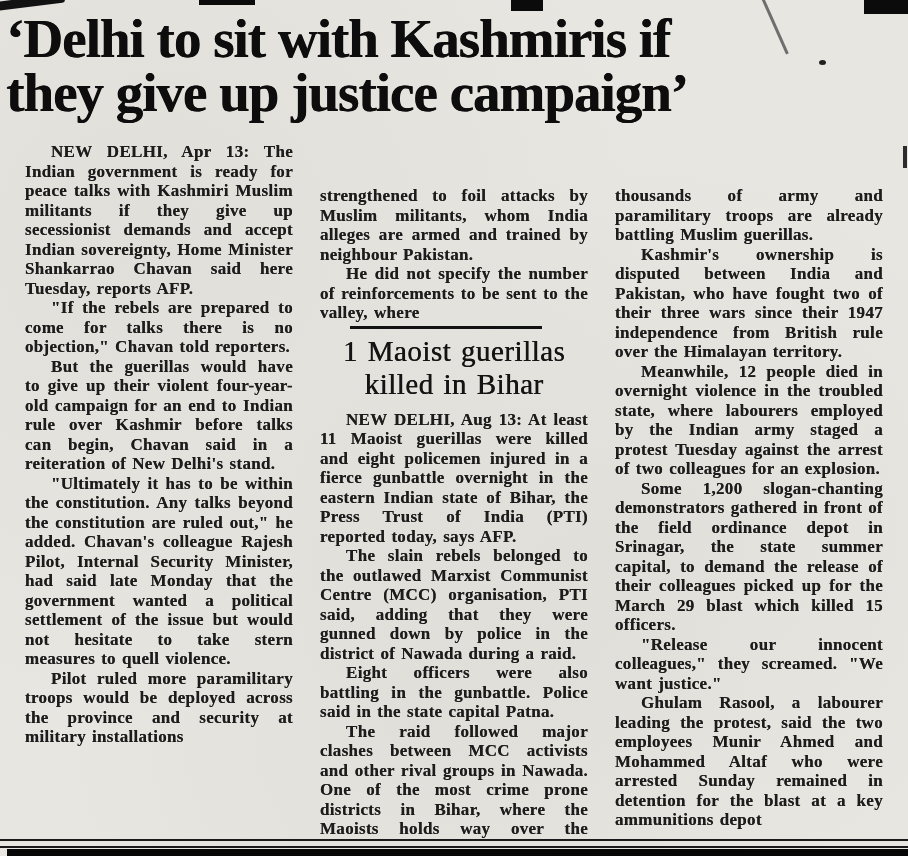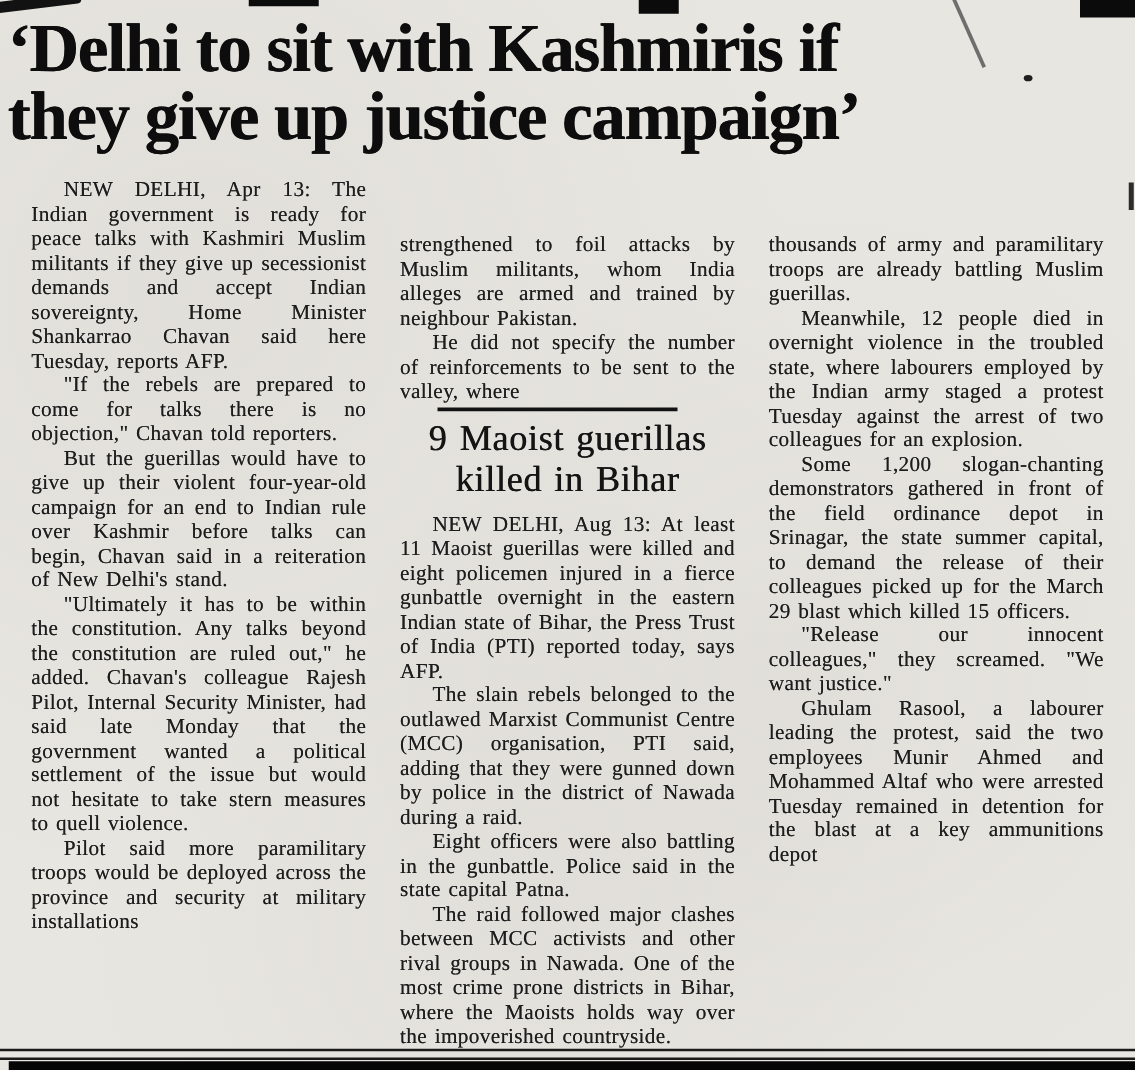--- a/index.html
+++ b/index.html
@@ -23,21 +23,21 @@
   .columns{
     position:absolute;top:142px;left:25px;width:858px;height:700px;
     display:flex;gap:27px;overflow:hidden;
   }
   .col{
     flex:1 1 0;min-width:0;
     font-size:17px;line-height:19.5px;text-align:justify;
     letter-spacing:.3px;word-spacing:1.5px;
     text-shadow:0 0 .35px rgba(25,25,25,.75);
   }
-  .para{margin:0;text-indent:26px;}
+  .para{margin:0;text-indent:26px;font-weight:bold;}
   .para.noindent{text-indent:0;margin-top:44px;}
   .subhead{
     font-size:29px;line-height:33px;font-weight:normal;margin:6px 0 9px;
     text-align:center;letter-spacing:.5px;word-spacing:2px;color:#141414;
     text-indent:0;text-shadow:.4px 0 0 #141414;
   }
   .subhead-rule{height:3px;background:#121212;width:192px;margin:3px 0 3px 30px;}
   .bottom-double{
     position:absolute;left:0;right:0;bottom:8px;height:5px;
     border-top:2px solid #1a1a1a;border-bottom:2px solid #1a1a1a;
@@ -75,36 +75,37 @@
     <span>‘Delhi to sit with Kashmiris if</span>
     <span>they give up justice campaign’</span>
   </h1>
 
   <div class="columns">
     <div class="col">
         <p class="para">NEW DELHI, Apr 13: The Indian government is ready for peace talks with Kashmiri Muslim militants if they give up secessionist demands and accept Indian sovereignty, Home Minister Shankarrao Chavan said here Tuesday, reports AFP.</p>
         <p class="para">"If the rebels are prepared to come for talks there is no objection," Chavan told reporters.</p>
         <p class="para">But the guerillas would have to give up their violent four-year-old campaign for an end to Indian rule over Kashmir before talks can begin, Chavan said in a reiteration of New Delhi's stand.</p>
         <p class="para">"Ultimately it has to be within the constitution. Any talks beyond the constitution are ruled out," he added. Chavan's colleague Rajesh Pilot, Internal Security Minister, had said late Monday that the government wanted a political settlement of the issue but would not hesitate to take stern measures to quell violence.</p>
-        <p class="para">Pilot said more paramilitary troops would be deployed across the province and security at military installations</p>
+        <p class="para">Pilot ruled more paramilitary troops would be deployed across the province and security at military installations</p>
       </div>
     <div class="col">
         <p class="para noindent">strengthened to foil attacks by Muslim militants, whom India alleges are armed and trained by neighbour Pakistan.</p>
         <p class="para">He did not specify the number of reinforcements to be sent to the valley, where</p>
         <div class="subhead-rule"></div>
-        <h2 class="subhead">9 Maoist guerillas killed in Bihar</h2>
+        <h2 class="subhead">1 Maoist guerillas killed in Bihar</h2>
         <p class="para">NEW DELHI, Aug 13: At least 11 Maoist guerillas were killed and eight policemen injured in a fierce gunbattle overnight in the eastern Indian state of Bihar, the Press Trust of India (PTI) reported today, says AFP.</p>
         <p class="para">The slain rebels belonged to the outlawed Marxist Communist Centre (MCC) organisation, PTI said, adding that they were gunned down by police in the district of Nawada during a raid.</p>
         <p class="para">Eight officers were also battling in the gunbattle. Police said in the state capital Patna.</p>
         <p class="para">The raid followed major clashes between MCC activists and other rival groups in Nawada. One of the most crime prone districts in Bihar, where the Maoists holds way over the impoverished countryside.</p>
       </div>
     <div class="col">
         <p class="para noindent">thousands of army and paramilitary troops are already battling Muslim guerillas.</p>
+        <p class="para">Kashmir's ownership is disputed between India and Pakistan, who have fought two of their three wars since their 1947 independence from British rule over the Himalayan territory.</p>
         <p class="para">Meanwhile, 12 people died in overnight violence in the troubled state, where labourers employed by the Indian army staged a protest Tuesday against the arrest of two colleagues for an explosion.</p>
         <p class="para">Some 1,200 slogan-chanting demonstrators gathered in front of the field ordinance depot in Srinagar, the state summer capital, to demand the release of their colleagues picked up for the March 29 blast which killed 15 officers.</p>
         <p class="para">"Release our innocent colleagues," they screamed. "We want justice."</p>
-        <p class="para">Ghulam Rasool, a labourer leading the protest, said the two employees Munir Ahmed and Mohammed Altaf who were arrested Tuesday remained in detention for the blast at a key ammunitions depot</p>
+        <p class="para">Ghulam Rasool, a labourer leading the protest, said the two employees Munir Ahmed and Mohammed Altaf who were arrested Sunday remained in detention for the blast at a key ammunitions depot</p>
       </div>
   </div>
 
   <div class="bottom-double"></div>
   <div class="bottom-bar"></div>
 </div>
 
 </body></html>

